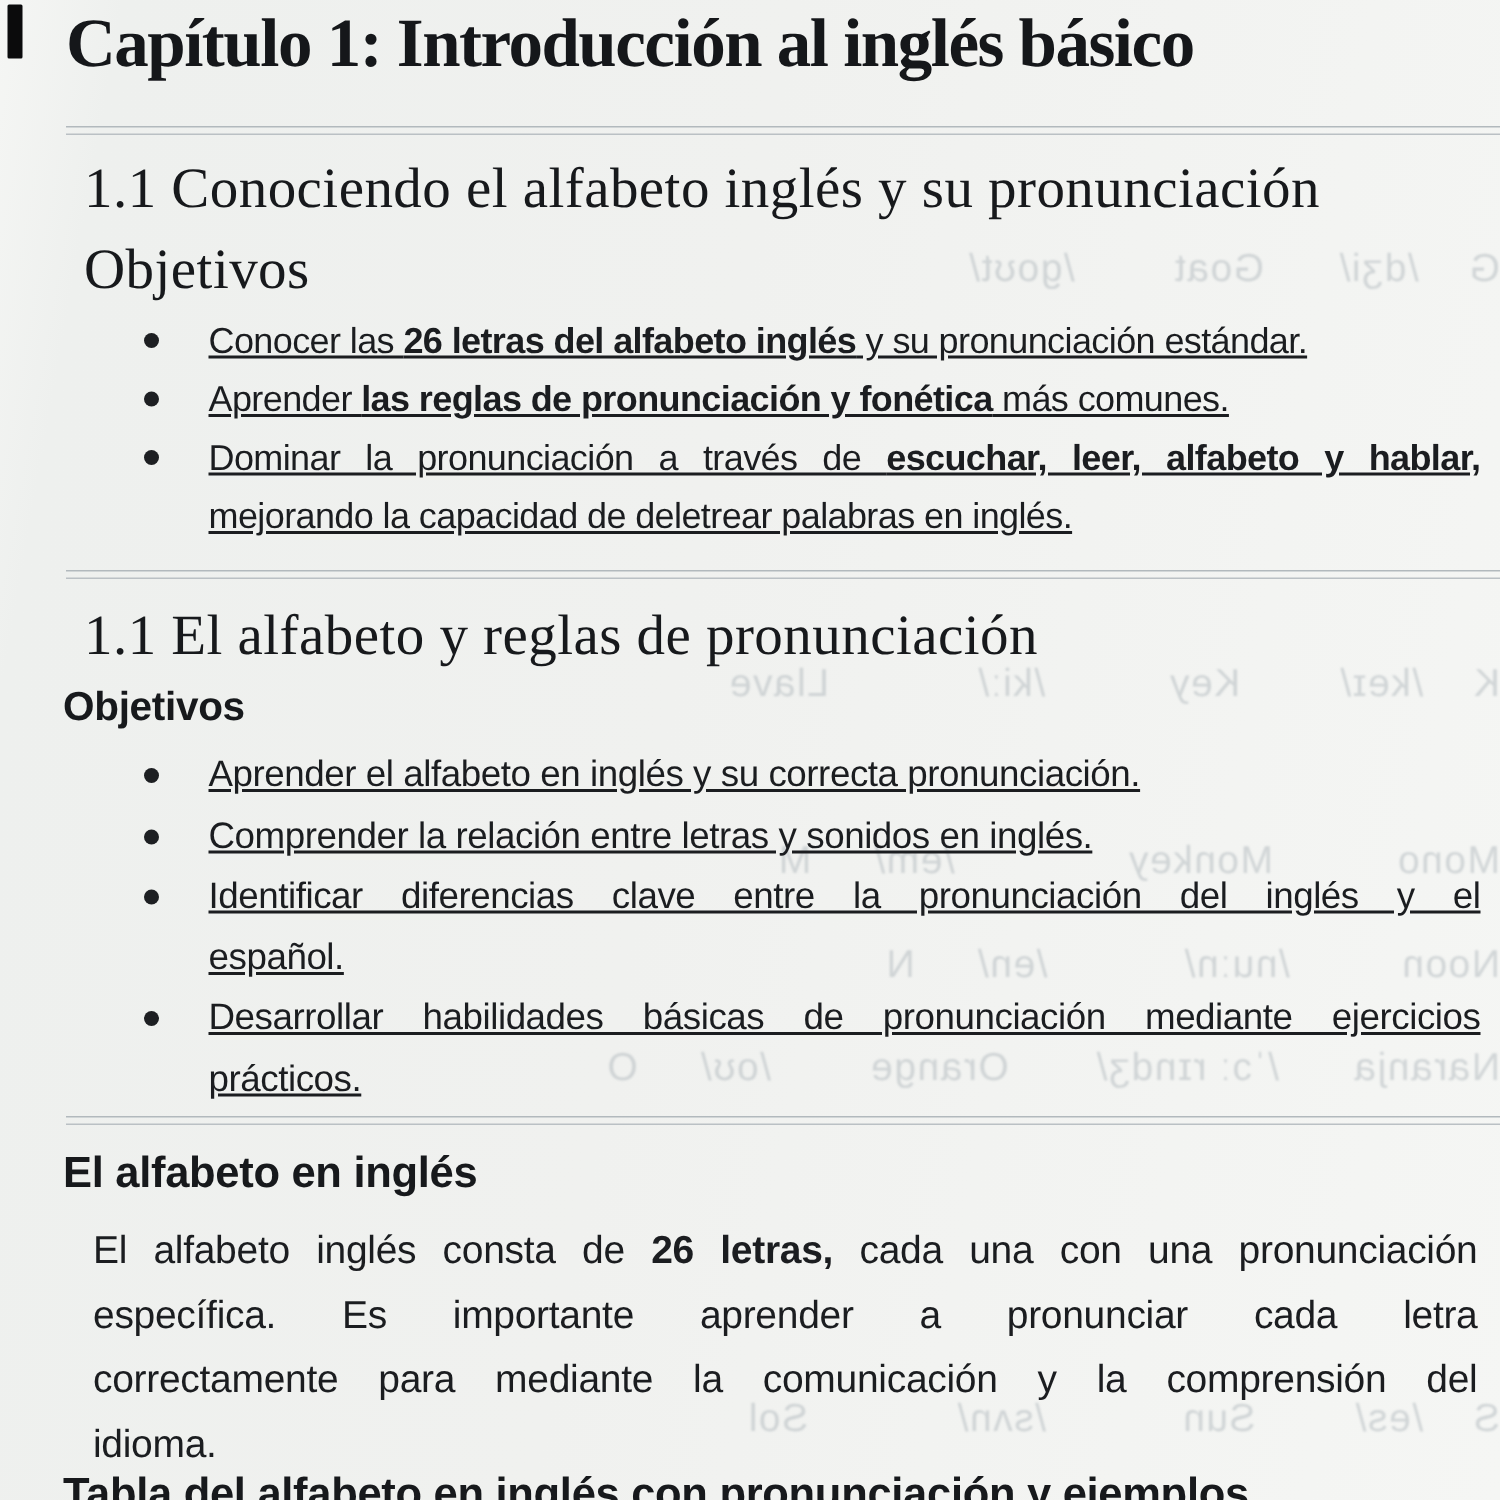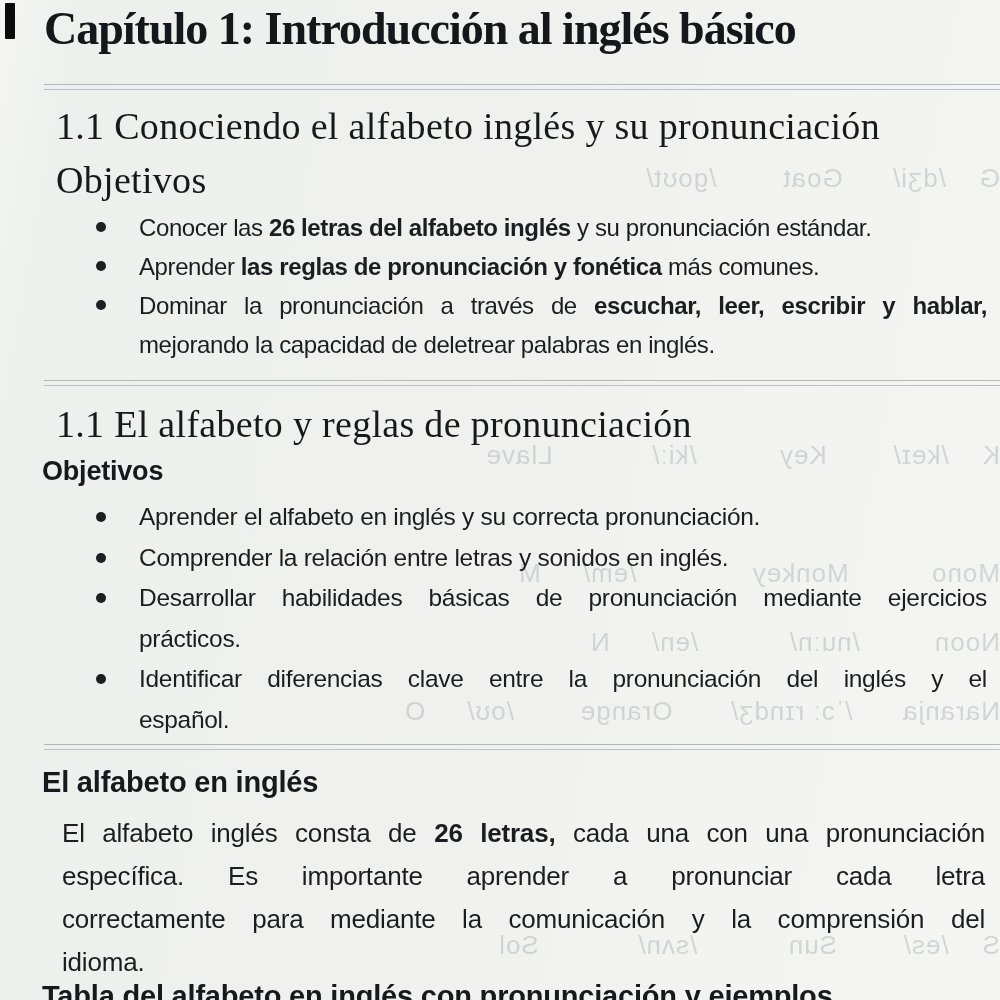--- a/index.html
+++ b/index.html
@@ -13,21 +13,21 @@
     font-family:"Liberation Serif","DejaVu Serif",serif;font-weight:700;font-size:46px;letter-spacing:-1px;color:#15171a;}
   .serif-h{position:absolute;left:56px;margin:0;z-index:1;
     font-family:"Liberation Serif","DejaVu Serif",serif;font-weight:400;font-size:38px;letter-spacing:.3px;color:#17191c;}
   .pos-h2a{top:104px;}
   .pos-obj1{top:158px;}
   .pos-h2b{top:402px;}
   .bold-h{position:absolute;left:42px;margin:0;z-index:1;font-weight:700;color:#17191c;letter-spacing:-0.2px;}
   .pos-obj2{top:456px;font-size:27px;}
   .pos-h3{top:766px;font-size:29px;}
   .pos-caption{top:980px;font-size:29px;}
-  .bullets{position:absolute;left:42px;right:13px;margin:0;padding:0;list-style:none;z-index:1;}
+  .bullets{position:absolute;left:42px;right:13px;margin:0;padding:0;list-style:none;z-index:1;text-decoration:underline;}
   .g1{top:208px;font-size:24px;line-height:39px;letter-spacing:-0.4px;}
   .g2{top:497px;font-size:24.5px;line-height:40.5px;letter-spacing:-0.3px;}
   .bullets li{position:relative;padding-left:97px;}
   .dot{position:absolute;left:54px;top:14px;width:10px;height:10px;border-radius:50%;background:#1d1f22;}
   .g2 .dot{top:15px;}
   .tline{white-space:nowrap;overflow:visible;}
   .tline.just{white-space:normal;text-align:justify;text-align-last:justify;}
   .b{font-weight:700;}
   .para{position:absolute;left:42px;right:15px;top:812px;z-index:1;
     font-size:26px;line-height:43px;letter-spacing:-0.2px;color:#1b1d20;margin-left:20px;}
@@ -54,46 +54,46 @@
       <li>
         <span class="dot"></span>
         <div class="tline"><span>Conocer las </span><span class="b">26 letras del alfabeto inglés</span><span> y su pronunciación estándar.</span></div>
       </li>
       <li>
         <span class="dot"></span>
         <div class="tline"><span>Aprender </span><span class="b">las reglas de pronunciación y fonética</span><span> más comunes.</span></div>
       </li>
       <li>
         <span class="dot"></span>
-        <div class="tline just"><span>Dominar la pronunciación a través de </span><span class="b">escuchar, leer, escribir y hablar,</span></div>
+        <div class="tline just"><span>Dominar la pronunciación a través de </span><span class="b">escuchar, leer, alfabeto y hablar,</span></div>
         <div class="tline"><span>mejorando la capacidad de deletrear palabras en inglés.</span></div>
       </li>
     </ul>
 
   <div class="rule rule2"></div>
   <h2 class="serif-h pos-h2b">1.1 El alfabeto y reglas de pronunciación</h2>
   <div class="bold-h pos-obj2">Objetivos</div>
   <ul class="bullets g2">
       <li>
         <span class="dot"></span>
         <div class="tline"><span>Aprender el alfabeto en inglés y su correcta pronunciación.</span></div>
       </li>
       <li>
         <span class="dot"></span>
         <div class="tline"><span>Comprender la relación entre letras y sonidos en inglés.</span></div>
       </li>
       <li>
         <span class="dot"></span>
-        <div class="tline just"><span>Desarrollar habilidades básicas de pronunciación mediante ejercicios</span></div>
-        <div class="tline"><span>prácticos.</span></div>
+        <div class="tline just"><span>Identificar diferencias clave entre la pronunciación del inglés y el</span></div>
+        <div class="tline"><span>español.</span></div>
       </li>
       <li>
         <span class="dot"></span>
-        <div class="tline just"><span>Identificar diferencias clave entre la pronunciación del inglés y el</span></div>
-        <div class="tline"><span>español.</span></div>
+        <div class="tline just"><span>Desarrollar habilidades básicas de pronunciación mediante ejercicios</span></div>
+        <div class="tline"><span>prácticos.</span></div>
       </li>
     </ul>
 
   <div class="rule rule3"></div>
   <div class="bold-h pos-h3">El alfabeto en inglés</div>
   <div class="para">
       <div class="tline just"><span>El alfabeto inglés consta de </span><span class="b">26 letras,</span><span> cada una con una pronunciación</span></div>
       <div class="tline just"><span>específica. Es importante aprender a pronunciar cada letra</span></div>
       <div class="tline just"><span>correctamente para mediante la comunicación y la comprensión del</span></div>
       <div class="tline"><span>idioma.</span></div>

